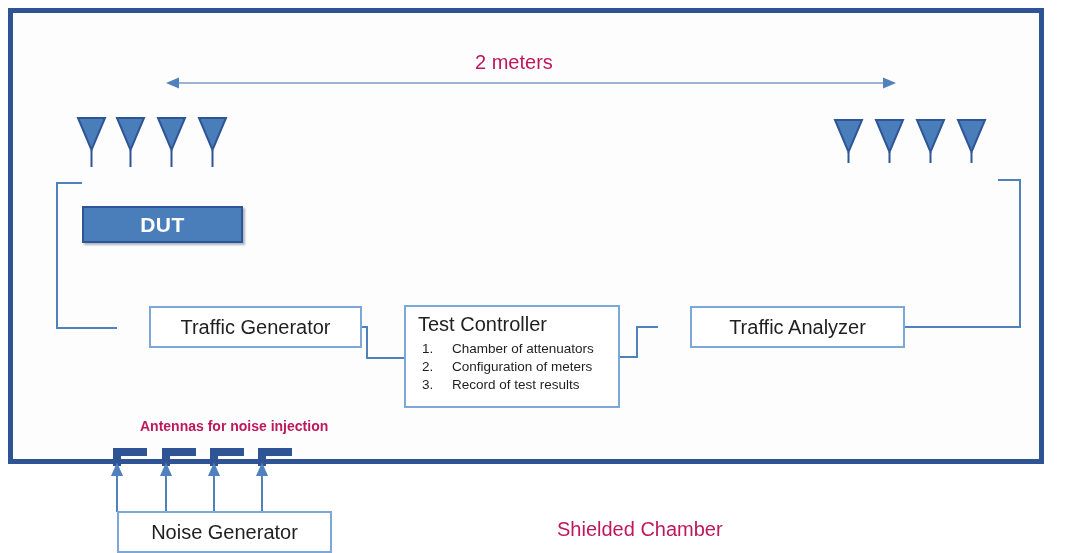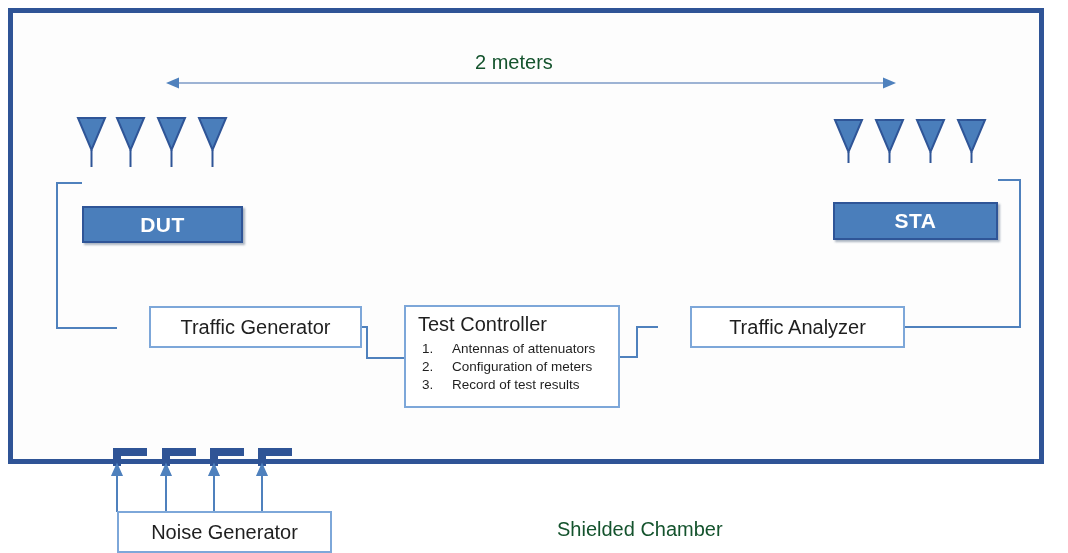--- a/index.html
+++ b/index.html
@@ -49,21 +49,21 @@
     left: 404px; top: 305px; width: 216px; height: 103px;
     background: #ffffff;
     border: 2px solid #7da7d9;
     box-sizing: border-box;
     color: #1f1f1f;
     padding: 6px 8px 0 12px;
   }
   #test-controller-title { font-size: 20px; font-weight: 500; margin-bottom: 4px; }
   .tc-item { display: flex; font-size: 13.5px; line-height: 18px; color: #1f1f1f; }
   .tc-item .num { width: 30px; padding-left: 4px; }
-  .label-text { color: #14532d; white-space: nowrap; }
+  .label-text { color: #be185d; white-space: nowrap; }
   #distance-label { left: 475px; top: 51px; font-size: 20px; }
   #chamber-label  { left: 557px; top: 474px; font-size: 20px; margin-top: 44px; }
   #noise-antennas-label { left: 140px; top: 418px; font-size: 14px; font-weight: 600; }
 </style>
 </head>
 <body>
 
 <div id="canvas">
 
   <div id="chamber" class="abs"></div>
@@ -144,37 +144,35 @@
         </g>
       <g>
           <line x1="262" y1="512" x2="262" y2="473"></line>
           <polygon points="257.5,475 266.5,475 262,465"></polygon>
         </g>
     </g>
   </svg>
 
   <div id="distance-label" class="abs label-text">2 meters</div>
   <div id="chamber-label" class="abs label-text">Shielded Chamber</div>
+  <div id="noise-antennas-label" class="abs label-text">Antennas for noise injection</div>
 
   <div id="dut-box" class="abs blue-box">
     <span>DUT</span>
-  </div>
-  <div id="sta-box" class="abs blue-box">
-    <span>STA</span>
   </div>
 
   <div id="traffic-generator-box" class="abs white-box">
     <span>Traffic Generator</span>
   </div>
 
   <div id="test-controller-box" class="abs">
     <div id="test-controller-title">Test Controller</div>
     <div class="tc-item">
       <span class="num">1.</span>
-      <span>Antennas of attenuators</span>
+      <span>Chamber of attenuators</span>
     </div>
     <div class="tc-item">
       <span class="num">2.</span>
       <span>Configuration of meters</span>
     </div>
     <div class="tc-item">
       <span class="num">3.</span>
       <span>Record of test results</span>
     </div>
   </div>

